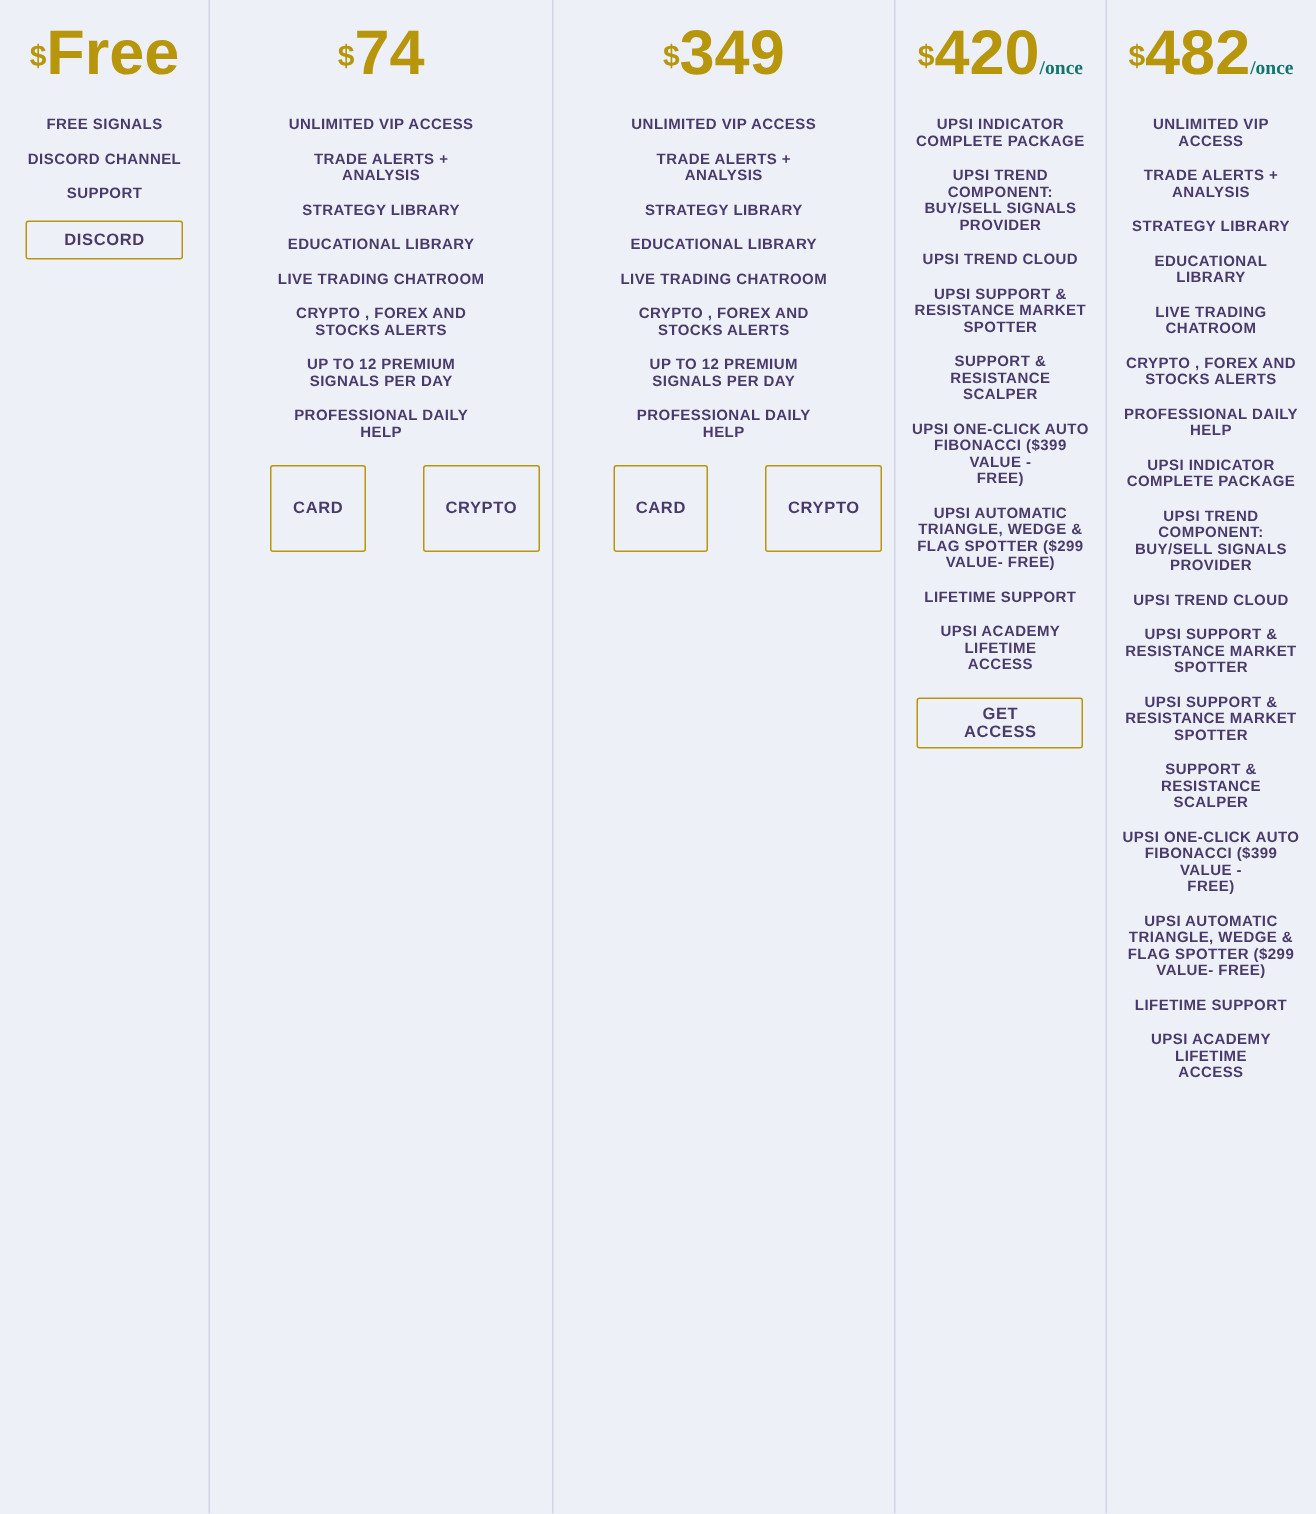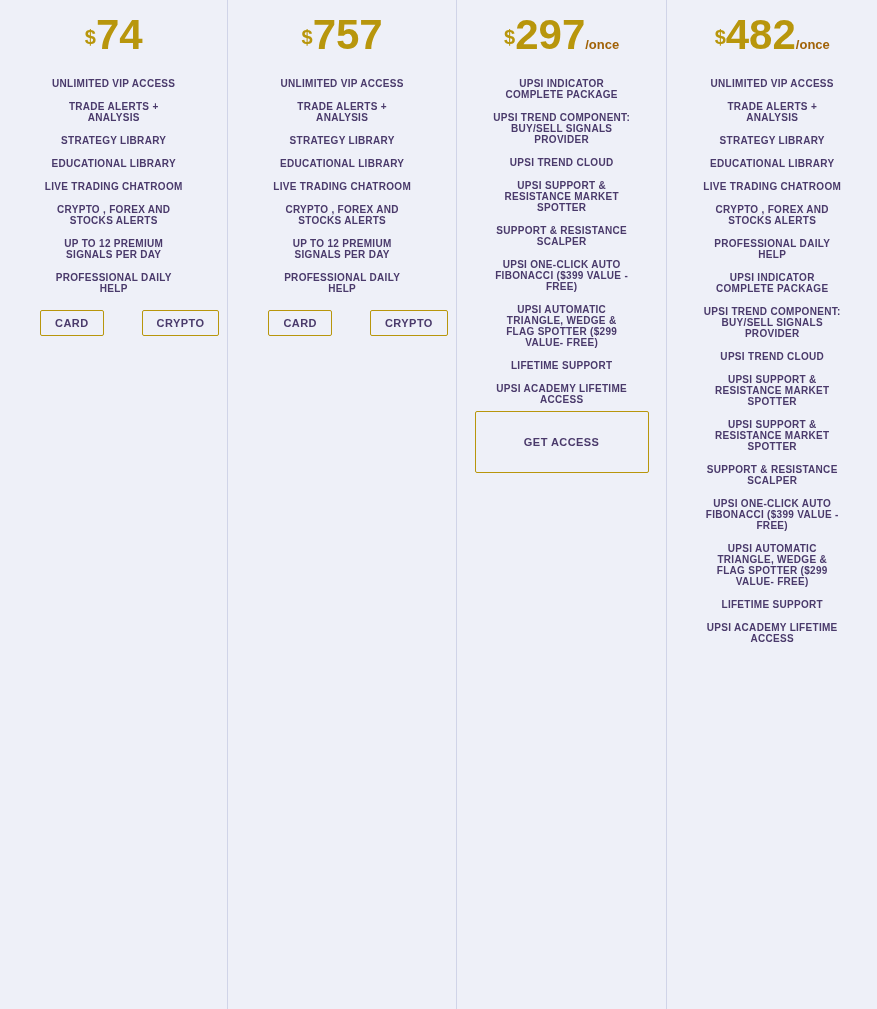--- a/index.html
+++ b/index.html
@@ -37,21 +37,22 @@
       font-weight: bold;
       color: #b8960c;
     }
     .price .currency {
       font-size: 20px;
       vertical-align: super;
       color: #b8960c;
     }
     .price .once {
       font-size: 13px;
-      color: #a16207;
+      color: #0f766e;
+      font-family: Liberation Serif, serif;
     }
     .feature {
       font-size: 10px;
       font-weight: bold;
       color: #4a3a6b;
       text-align: center;
       padding: 6px 2px;
       width: 100%;
       border-top: none;
       letter-spacing: 0.03em;
@@ -60,36 +61,37 @@
       display: flex;
       gap: 6px;
       margin-top: 10px;
     }
     .btn {
       border: 1.5px solid #b8960c;
       background: transparent;
       color: #4a3a6b;
       font-size: 11px;
       font-weight: bold;
-      padding: 6px 14px;
+      padding: 22px 14px;
       cursor: pointer;
       letter-spacing: 0.04em;
       border-radius: 2px;
       margin-left: 32px;
     }
     .get-access-btn {
       border: 1.5px solid #b8960c;
       background: transparent;
       color: #4a3a6b;
       font-size: 11px;
       font-weight: bold;
-      padding: 24px 18px;
+      padding: 4px 18px;
       cursor: pointer;
       letter-spacing: 0.04em;
       border-radius: 2px;
+      margin-top: 10px;
       width: 90%;
       text-align: center;
     }
     .discord-btn {
       border: 1.5px solid #b8960c;
       background: transparent;
       color: #4a3a6b;
       font-size: 11px;
       font-weight: bold;
       padding: 6px 18px;
@@ -99,20 +101,29 @@
       margin-top: 6px;
       width: 85%;
       text-align: center;
     }
   </style>
 </head>
 <body>
 
 <div class="pricing-table">
 
+  <div class="col">
+    <div class="price">
+      <span class="currency">$</span><span class="main-price">Free</span>
+    </div>
+    <div class="feature">FREE SIGNALS</div>
+    <div class="feature">DISCORD CHANNEL</div>
+    <div class="feature">SUPPORT</div>
+    <button class="discord-btn">DISCORD</button>
+  </div>
 
   <div class="col">
     <div class="price">
       <span class="currency">$</span><span class="main-price">74</span>
     </div>
     <div class="feature">UNLIMITED VIP ACCESS</div>
     <div class="feature">TRADE ALERTS +<br>ANALYSIS</div>
     <div class="feature">STRATEGY LIBRARY</div>
     <div class="feature">EDUCATIONAL LIBRARY</div>
     <div class="feature">LIVE TRADING CHATROOM</div>
@@ -120,39 +131,39 @@
     <div class="feature">UP TO 12 PREMIUM<br>SIGNALS PER DAY</div>
     <div class="feature">PROFESSIONAL DAILY<br>HELP</div>
     <div class="btn-group">
       <button class="btn">CARD</button>
       <button class="btn">CRYPTO</button>
     </div>
   </div>
 
   <div class="col">
     <div class="price">
-      <span class="currency">$</span><span class="main-price">757</span>
+      <span class="currency">$</span><span class="main-price">349</span>
     </div>
     <div class="feature">UNLIMITED VIP ACCESS</div>
     <div class="feature">TRADE ALERTS +<br>ANALYSIS</div>
     <div class="feature">STRATEGY LIBRARY</div>
     <div class="feature">EDUCATIONAL LIBRARY</div>
     <div class="feature">LIVE TRADING CHATROOM</div>
     <div class="feature">CRYPTO , FOREX AND<br>STOCKS ALERTS</div>
     <div class="feature">UP TO 12 PREMIUM<br>SIGNALS PER DAY</div>
     <div class="feature">PROFESSIONAL DAILY<br>HELP</div>
     <div class="btn-group">
       <button class="btn">CARD</button>
       <button class="btn">CRYPTO</button>
     </div>
   </div>
 
   <div class="col">
     <div class="price">
-      <span class="currency">$</span><span class="main-price">297</span><span class="once">/once</span>
+      <span class="currency">$</span><span class="main-price">420</span><span class="once">/once</span>
     </div>
     <div class="feature">UPSI INDICATOR<br>COMPLETE PACKAGE</div>
     <div class="feature">UPSI TREND COMPONENT:<br>BUY/SELL SIGNALS<br>PROVIDER</div>
     <div class="feature">UPSI TREND CLOUD</div>
     <div class="feature">UPSI SUPPORT &amp;<br>RESISTANCE MARKET<br>SPOTTER</div>
     <div class="feature">SUPPORT &amp; RESISTANCE<br>SCALPER</div>
     <div class="feature">UPSI ONE-CLICK AUTO<br>FIBONACCI ($399 VALUE -<br>FREE)</div>
     <div class="feature">UPSI AUTOMATIC<br>TRIANGLE, WEDGE &amp;<br>FLAG SPOTTER ($299<br>VALUE- FREE)</div>
     <div class="feature">LIFETIME SUPPORT</div>
     <div class="feature">UPSI ACADEMY LIFETIME<br>ACCESS</div>

